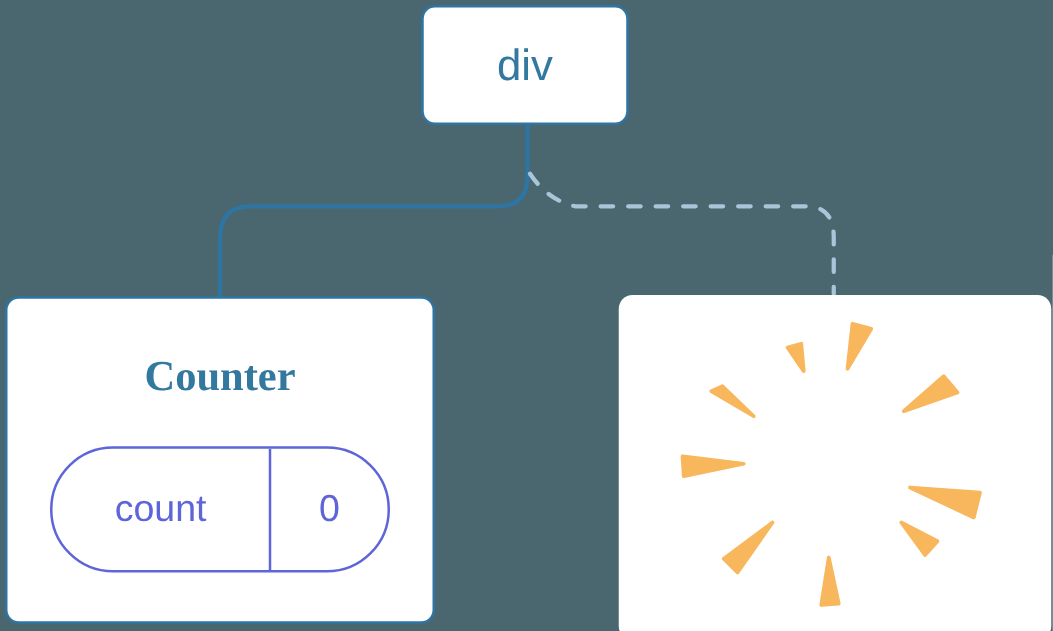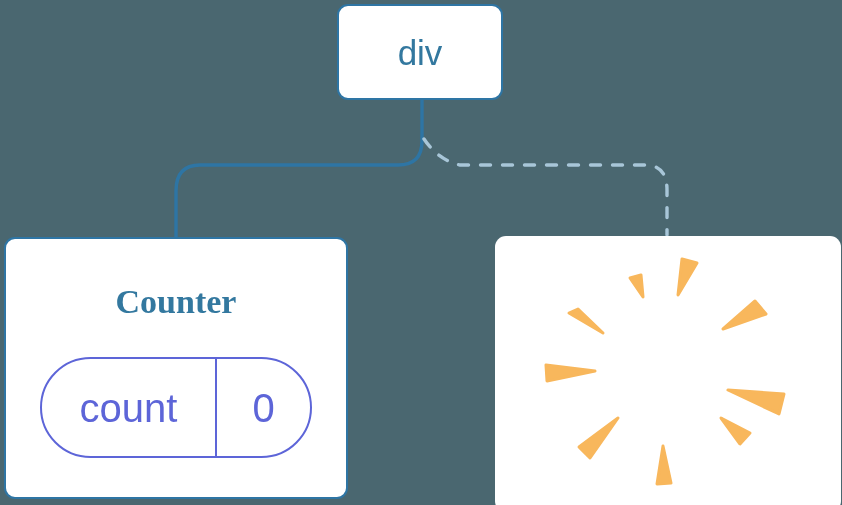--- a/index.html
+++ b/index.html
@@ -90,21 +90,21 @@
   }
   .state-value-cell {
     flex: 1;
     border-left: 2px solid var(--state-accent, #5d65d8);
     display: flex;
     align-items: center;
     justify-content: center;
   }
   .state-text {
     color: var(--state-accent, #5d65d8);
-    font-size: 40px;
+    font-size: 30px;
     font-weight: 400;
     line-height: 1;
   }
   .node-destroyed {
     left: 495px; top: 236px;
     width: 346px; height: 276px;
     border: none;
   }
   .burst-icon {
     position: absolute;

